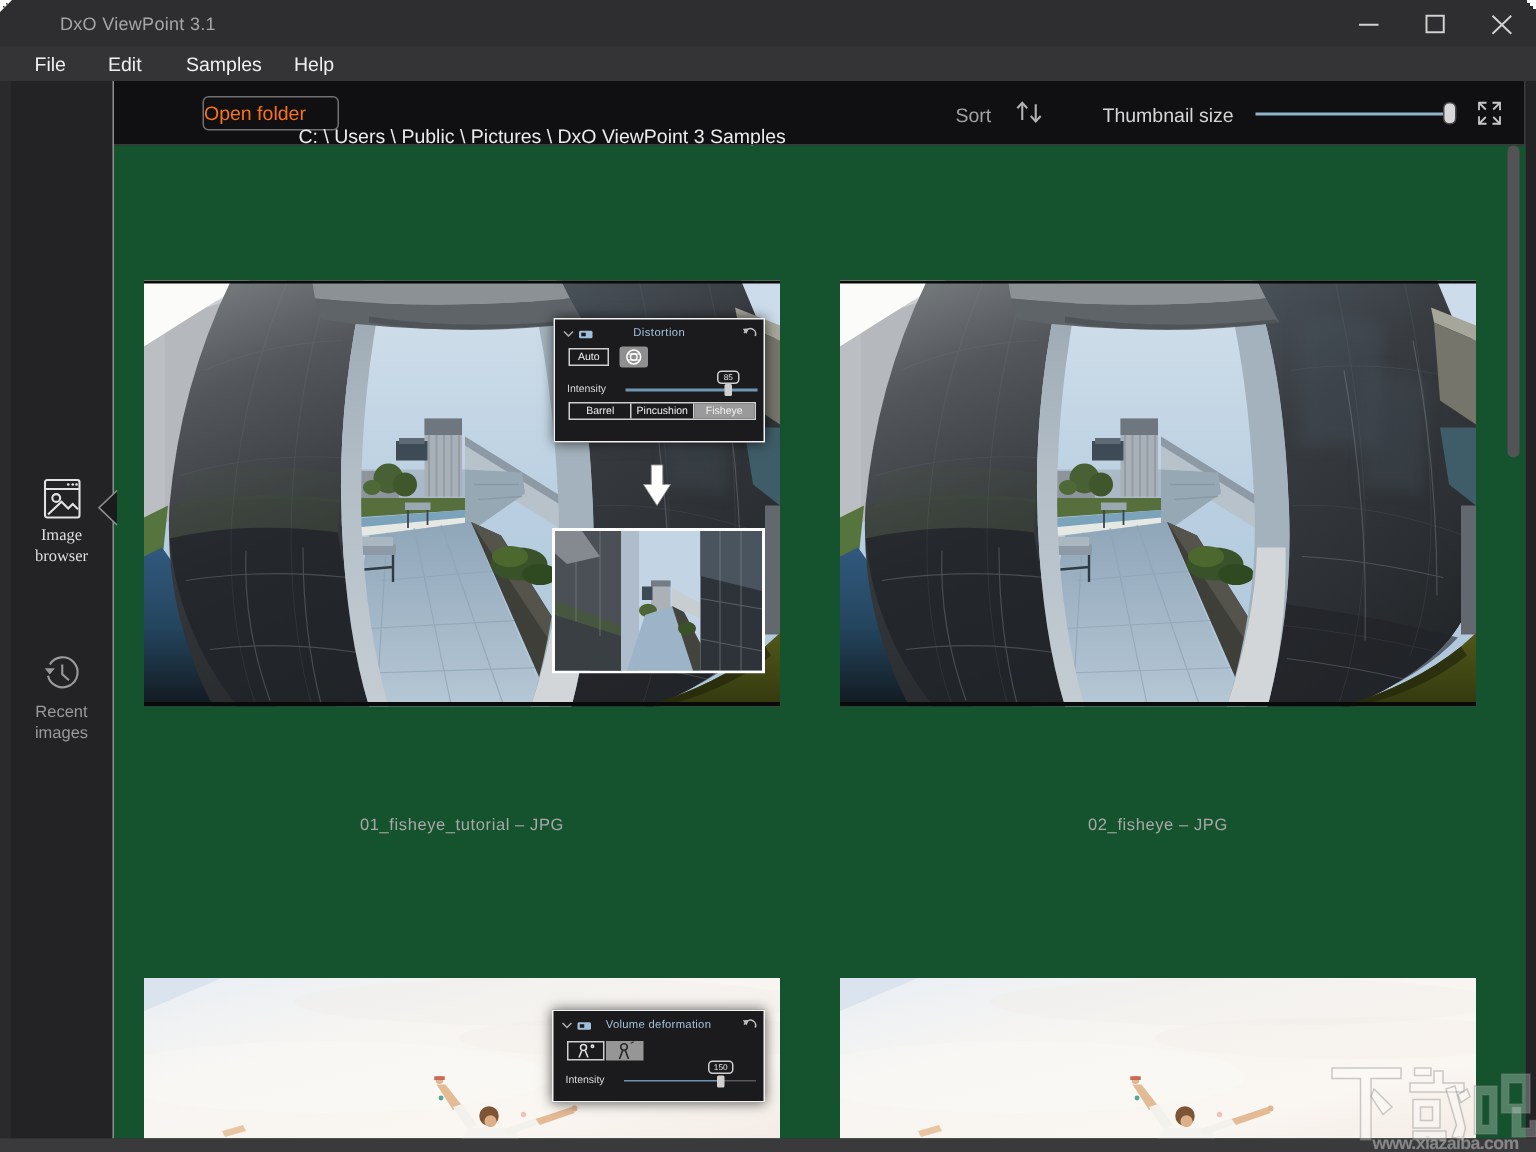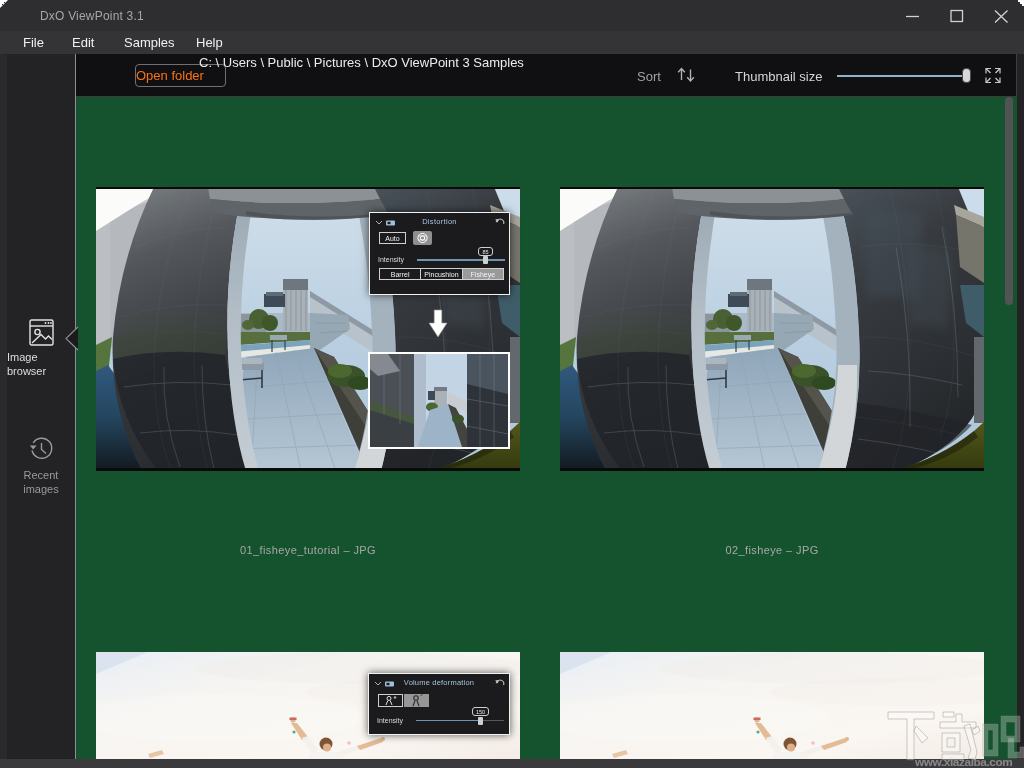--- a/index.html
+++ b/index.html
@@ -13,21 +13,21 @@
   #leftstrip { left:0; top:54px; width:7px; height:705px; background:#2a2a2c; }
   #sidebar { left:7px; top:54px; width:68px; height:705px; background:#232326; }
   #rightstrip { left:1017px; top:54px; width:7px; height:705px; background:#232325; }
   #vline { left:75px; top:54px; width:1px; height:705px; background:#8e8e92; }
   #toolbar { left:76px; top:54px; width:941px; height:42px; background:#101012; }
   #hsep { left:76px; top:96px; width:941px; height:1px; background:#3a3a3d; }
   #content { left:76px; top:97px; width:941px; height:662px; background:#14532d; }
   #bottomstrip { left:0; top:759px; width:1024px; height:9px; background:#3a3a3c; }
   #openfolder { left:16px; top:10px; width:91px; height:23px; border:1px solid #707073;
       border-radius:4px; color:#f97316; font-size:13px; text-align:left; line-height:21px;margin-left:43px; }
-  #pathtext { left:123px; top:1px; font-size:13px; color:#ececec; }
+  #pathtext { left:123px; top:29px; font-size:13px; color:#ececec; }
   #sorttext { left:561px; top:15px; font-size:13px; color:#a2a2a2; }
   #thumbtext { left:659px; top:15px; font-size:13px; color:#d6d6d6; }
   #slidertrack { left:761px; top:21px; width:126px; height:2px; background:#8fb3c9; }
   #sliderhandle { left:886px; top:14px; width:9px; height:15px; background:#d8d8da;
       border:1px solid #4a4a4a; border-radius:4px; }
   .label { font-size:11px; color:#a8a8a8; letter-spacing:0.4px; }
   #scrollthumb { left:929px; top:0px; width:8px; height:208px; background:#535356; border-radius:4px; }
   svg { display:block; }
 </style>
 </head>
@@ -367,21 +367,21 @@
     <line x1="1" y1="7" x2="24" y2="7"></line>
     <circle cx="8.5" cy="13" r="2.6"></circle>
     <path d="M3,24 L12,15.5 L16.5,20 L19.5,17 L23,20.5"></path>
   </g>
   <g fill="#e2e2e2">
     <circle cx="16.5" cy="4" r="0.9"></circle>
       <circle cx="19.5" cy="4" r="0.9"></circle>
       <circle cx="22" cy="4" r="0.9"></circle>
   </g>
 </svg>
-<div class="abs" style="left:7px;top:350px;width:68px;font-size:11px;line-height:14px;color:#dedede;">Image<br>browser</div>
+<div class="abs" style="left:7px;top:350px;width:68px;text-align:center;font-size:11px;line-height:14px;color:#dedede;font-family:Liberation Serif, serif;">Image<br>browser</div>
 <svg class="abs" style="left:29px;top:436px" width="25" height="25" viewBox="0 0 25 25">
   <g stroke="#9a9a9a" stroke-width="1.4" fill="none">
     <path d="M4.2,7.0 A10,10 0 1 1 3.0,14.5"></path>
     <path d="M12.5,7 L12.5,13.5 L17,17.5"></path>
   </g>
   <path d="M0.8,9.5 L7.6,9.5 L4.2,13.6 Z" fill="#9a9a9a"></path>
 </svg>
 <div class="abs" style="left:7px;top:468px;width:68px;text-align:center;font-size:11px;line-height:14px;color:#9a9a9a;">Recent<br>images</div>
 
 <div class="abs" style="left:369px;top:212px;width:141px;height:83px;background:#1b1b1d;border:1.5px solid #f2f2f2;box-shadow:0 0 8px rgba(0,0,0,0.65);">

